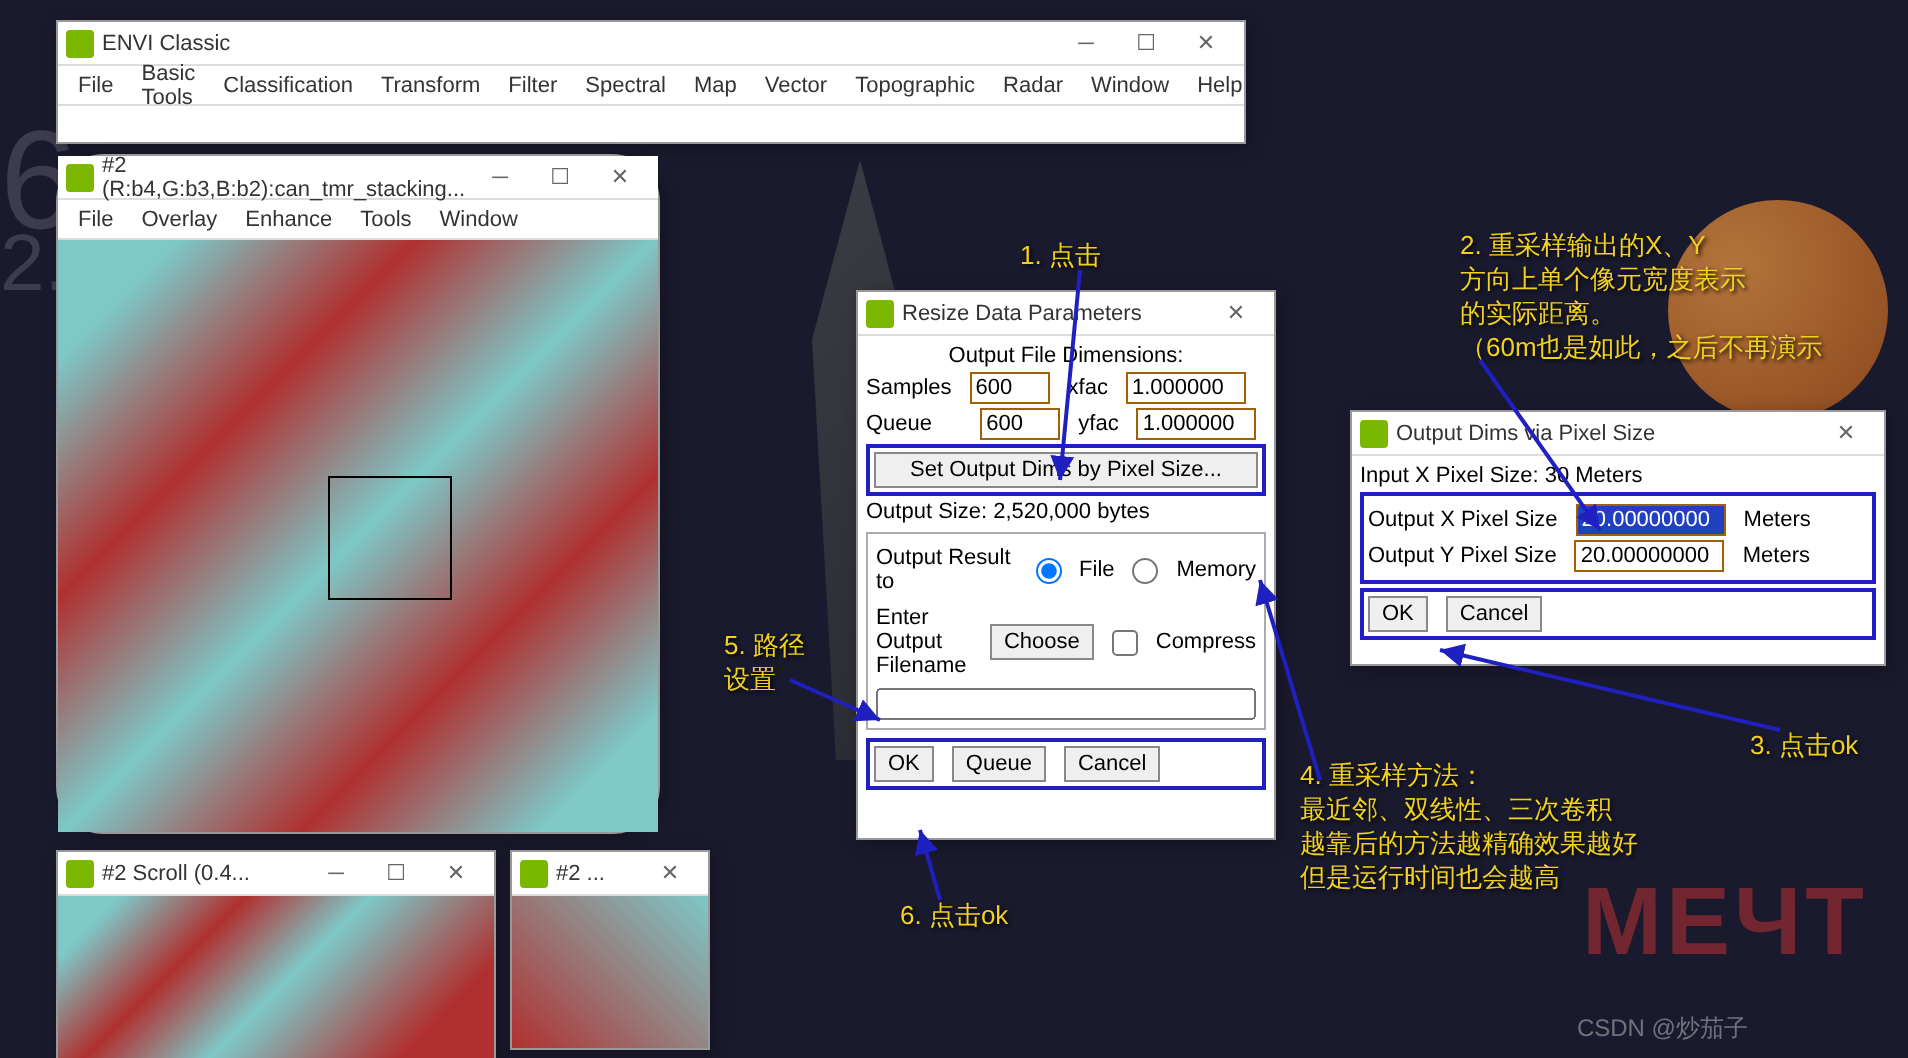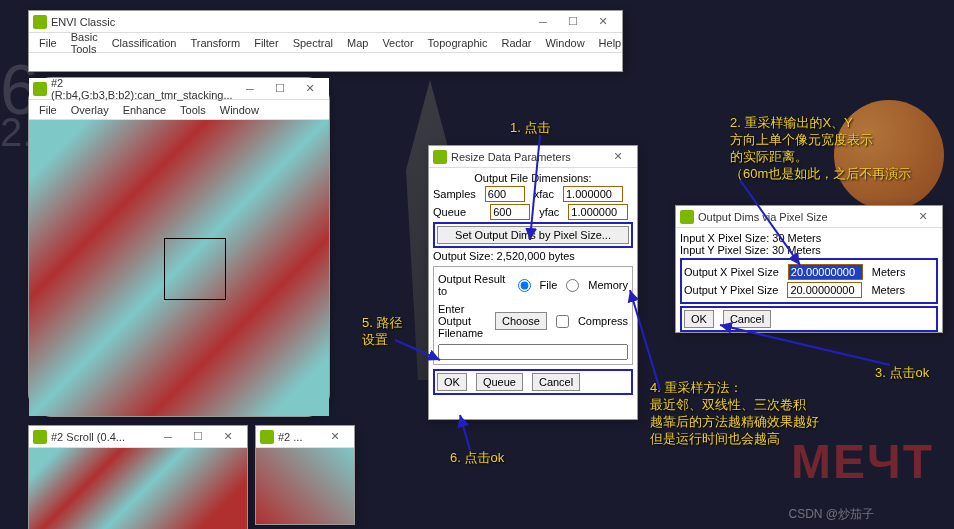--- a/index.html
+++ b/index.html
@@ -176,21 +176,20 @@
 </div>
 
 <div class="win outdims-dlg">
   <div class="titlebar">
     <span class="icon"></span>
     <span class="title">Output Dims via Pixel Size</span>
     <span class="winbtn">✕</span>
   </div>
   <div class="dlg-body">
     <div>Input X Pixel Size: 30 Meters</div>
-    <div>Input Y Pixel Size: 30 Meters</div>
     <div class="boxed">
       <div class="dlg-row">
         <span>Output X Pixel Size</span>
         <input type="text" style="width: 75px; background: rgb(32, 64, 192); color: rgb(255, 255, 255);" value="20.00000000">
         <span>Meters</span>
       </div>
       <div class="dlg-row">
         <span>Output Y Pixel Size</span>
         <input type="text" style="width: 75px;" value="20.00000000">
         <span>Meters</span>

